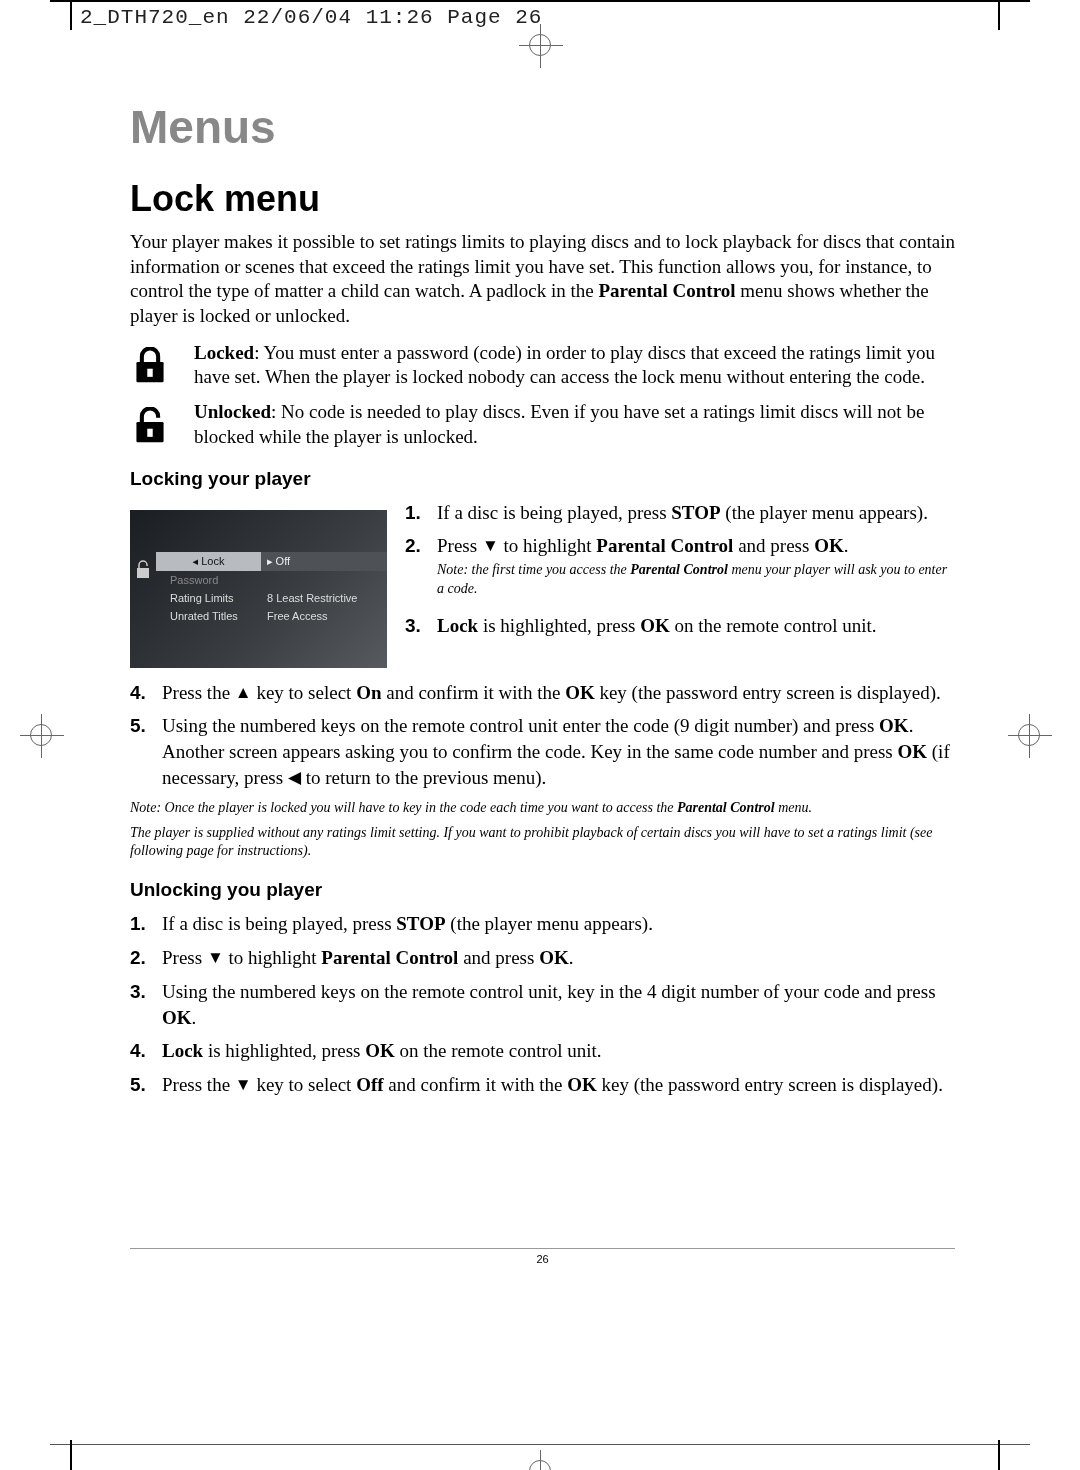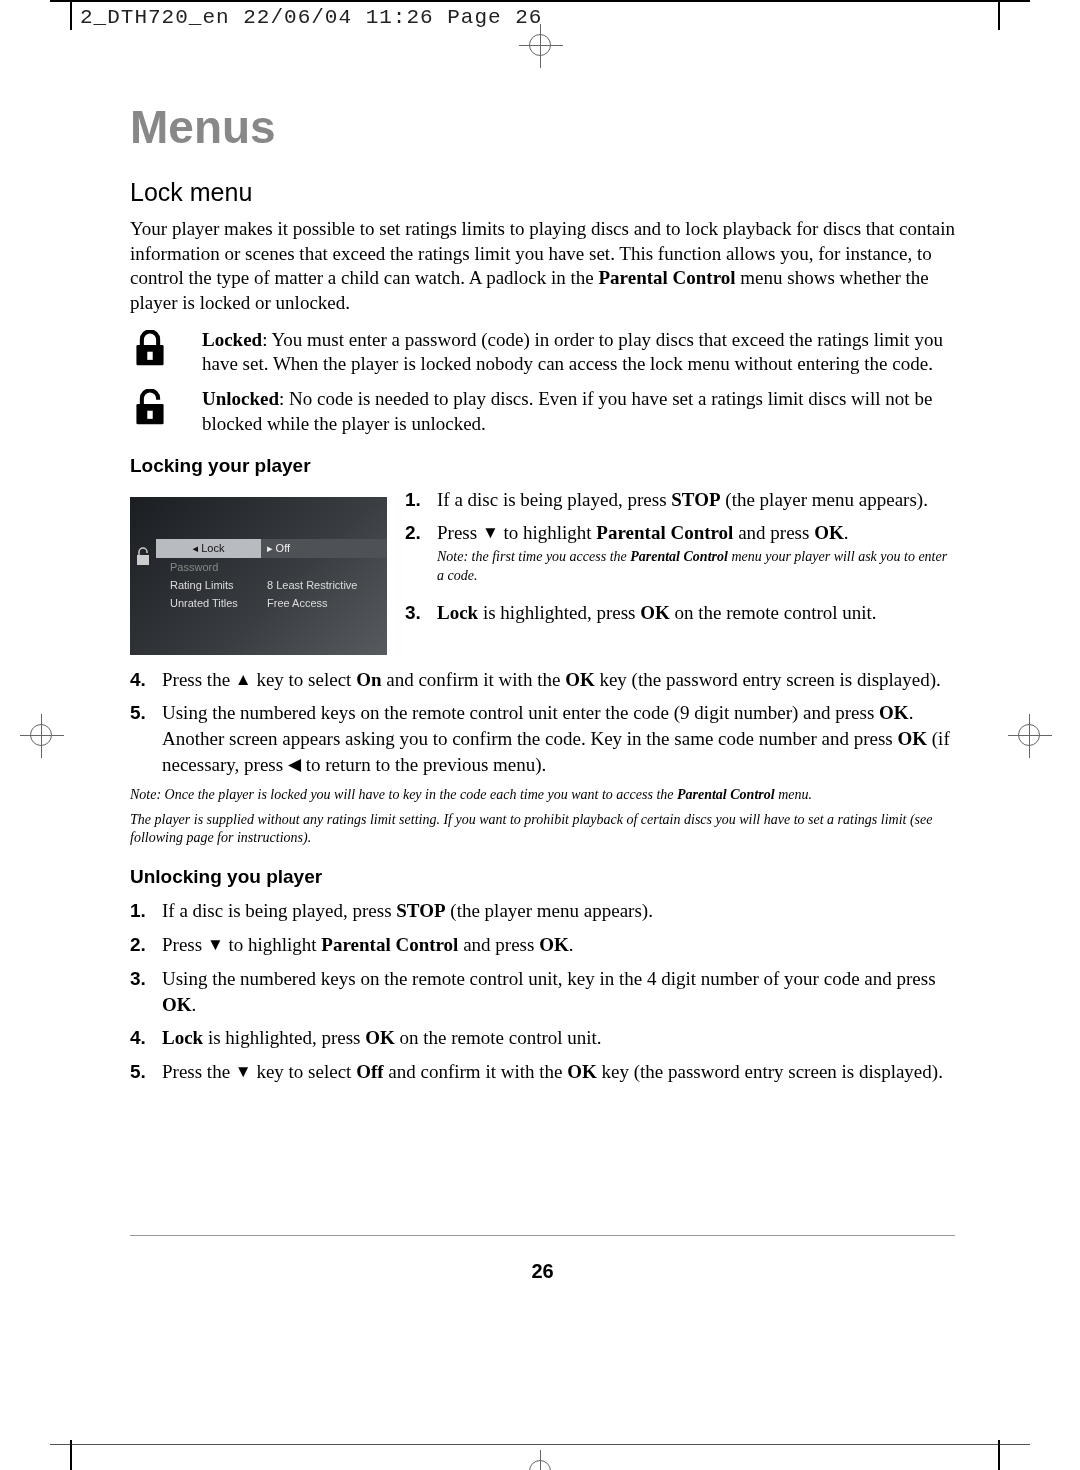--- a/index.html
+++ b/index.html
@@ -34,26 +34,26 @@
   .chapter-title {
     font-family: Arial, Helvetica, sans-serif;
     font-weight: 900;
     font-size: 46px;
     color: #888;
     letter-spacing: 0px;
     margin-bottom: 24px;
   }
   .section-title {
     font-family: Arial, Helvetica, sans-serif;
-    font-weight: 400;
-    font-size: 25px;
+    font-weight: 700;
+    font-size: 36px;
     margin-bottom: 10px;
   }
   .body-text { font-size: 19px; line-height: 1.3; margin-bottom: 12px; }
-  .icon-row { display: flex; margin: 10px 0 6px 0; gap: 32px; }
+  .icon-row { display: flex; margin: 10px 0 6px 0; gap: 24px; align-items: center; }
   .icon-col { width: 40px; flex-shrink: 0; display: flex; justify-content: center; align-items: flex-start; padding-top: 2px; }
   .lock-svg { width: 34px; height: 38px; }
   .sub-title { font-family: Arial, Helvetica, sans-serif; font-weight: 700; font-size: 19px; margin: 18px 0 10px 0; }
   .step-row { display: flex; gap: 12px; margin-bottom: 8px; font-size: 19px; line-height: 1.35; }
   .step-num { font-family: Arial, Helvetica, sans-serif; font-weight: 700; min-width: 20px; }
   .step-text { flex: 1; }
   .note-text { font-style: italic; font-size: 14px; line-height: 1.35; margin: 2px 0 6px 0; }
   .arrow { font-family: Arial, sans-serif; font-size: 17px; display: inline-block; position: relative; top: -1px; }
   .screenshot {
     width: 257px; height: 158px;
@@ -65,21 +65,21 @@
   .screenshot .row { display: flex; }
   .screenshot .cell-l { width: 105px; padding: 3px 6px; }
   .screenshot .cell-r { flex: 1; padding: 3px 6px; }
   .screenshot .hl-l { background: #b8bcc0; color: #111; text-align: center; }
   .screenshot .hl-r { background: #4e5256; color: #eee; }
   .screenshot .dim { color: #888; }
   .screenshot-body { position: absolute; left: 26px; right: 0; top: 42px; }
   .inset-block { display: flex; }
   .right-col { flex: 1; }
   .page-footer-line { border-top: 1px solid #999; margin-top: 150px; }
-  .page-num { text-align: center; font-family: Arial, sans-serif; font-weight: 700; font-size: 20px; margin-top: 24px; }
+  .page-num { text-align: center; font-family: Arial, sans-serif; font-weight: 400; font-size: 11px; margin-top: 4px; }
   b { font-weight: 700; }
 </style>
 </head>
 <body>
 
 <div class="crop-line-top"></div>
 <div class="crop-tick-tl"></div>
 <div class="crop-tick-tr"></div>
 <div class="crop-line-bottom"></div>
 <div class="crop-tick-bl"></div>

